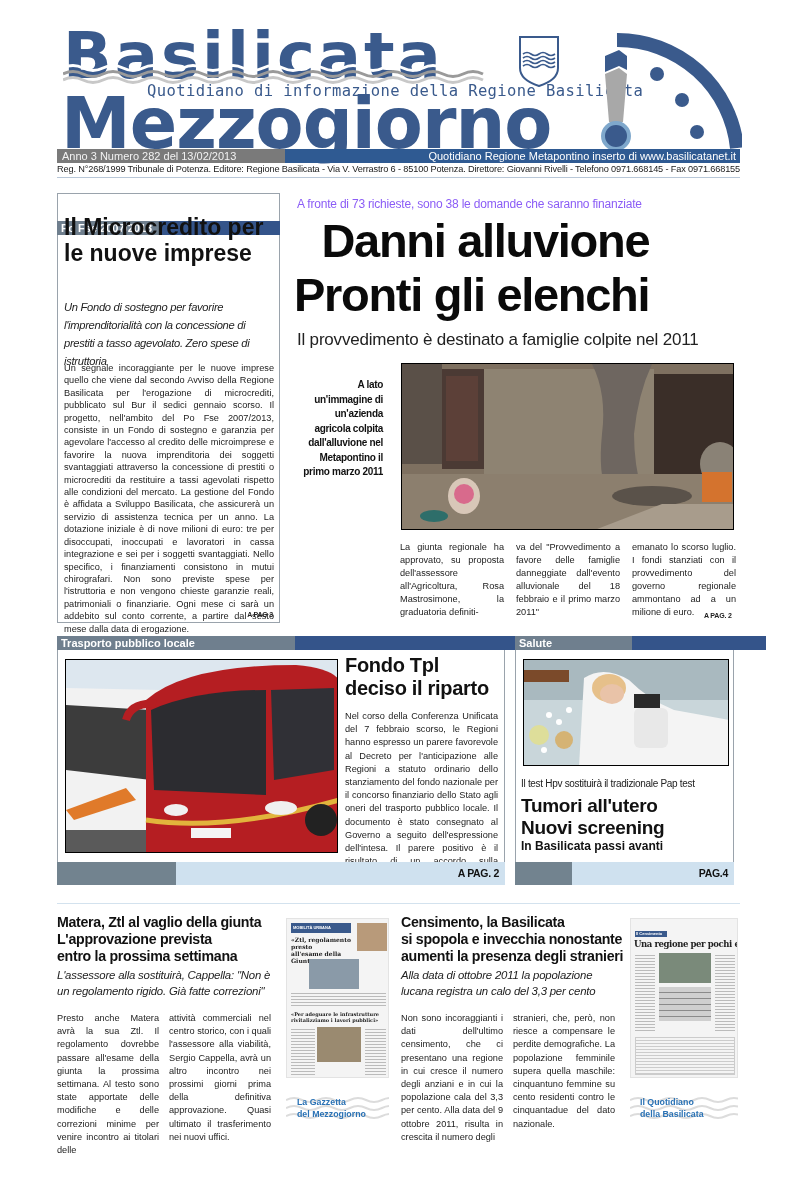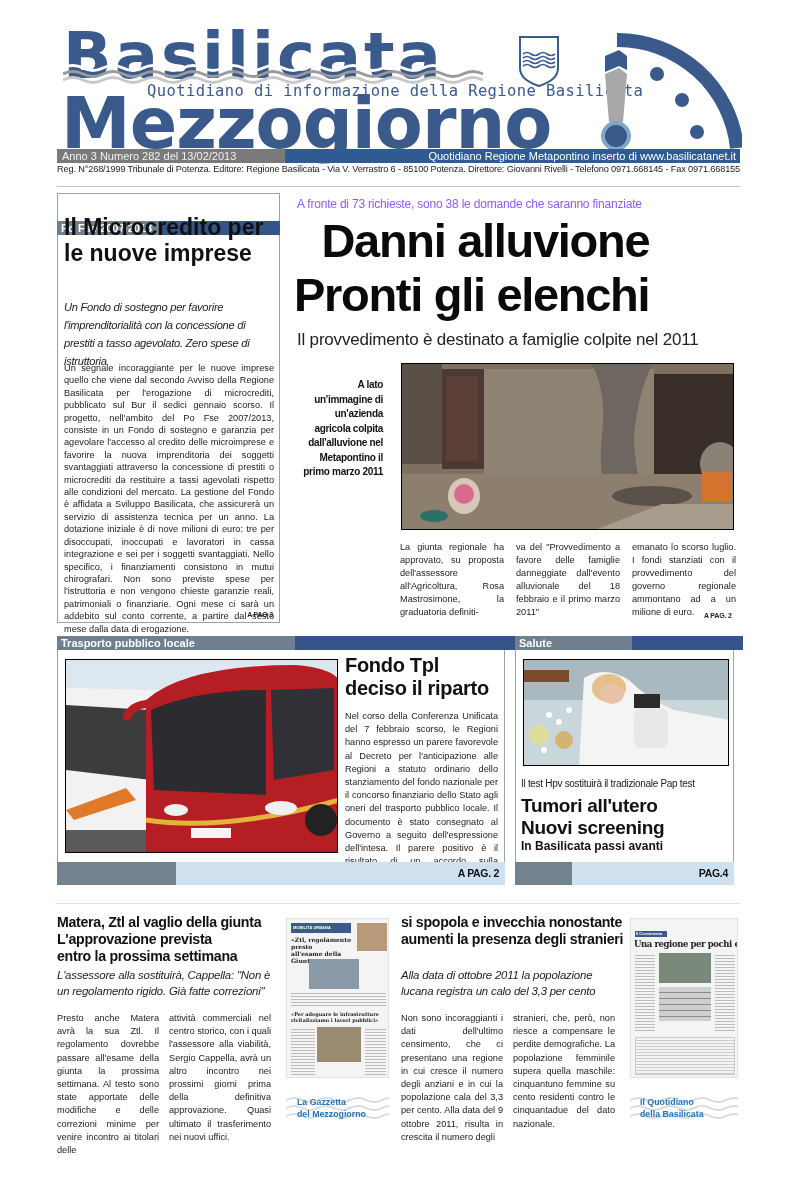--- a/index.html
+++ b/index.html
@@ -11,21 +11,21 @@
   .mast-line1 { position: absolute; left: 6px; top: -6px; font-family: "DejaVu Sans", sans-serif; font-weight: bold; font-size: 64px; letter-spacing: 3px; color: #3a5a8c; line-height: 1; }
   .mast-waves { position: absolute; left: 6px; top: 32px; width: 430px; height: 26px; }
   .mast-sub { position: absolute; left: 90px; top: 52px; font-family: "DejaVu Sans Mono", monospace; font-size: 15.5px; letter-spacing: 0.4px; color: #3a5a8c; white-space: nowrap; }
   .mast-line2 { position: absolute; left: 4px; top: 58px; font-family: "DejaVu Sans", sans-serif; font-weight: bold; font-size: 70px; letter-spacing: -1px; color: #3a5a8c; line-height: 1; transform: scaleY(1.02); transform-origin: top left; }
   .mast-crest { position: absolute; left: 460px; top: 4px; width: 44px; height: 54px; }
   .mast-clock { position: absolute; left: 540px; top: 0px; width: 145px; height: 120px; }
 
   .info-bar { position: absolute; left: 57px; top: 149px; width: 683px; height: 14px; display: flex; font-size: 11px; line-height: 14px; }
   .info-left { width: 228px; background: #7a7a7a; color: #f2f2f2; padding-left: 5px; }
   .info-right { flex: 1; background: #2f5a92; color: #ffffff; text-align: right; padding-right: 4px; }
-  .reg-line { position: absolute; left: 57px; top: 164px; width: 683px; font-size: 9.2px; color: #222; white-space: nowrap; letter-spacing: -0.15px; border-bottom: 1px solid #b8c7d8; padding-bottom: 12px; text-align: center; }
+  .reg-line { position: absolute; left: 57px; top: 164px; width: 683px; font-size: 9.2px; color: #222; white-space: nowrap; letter-spacing: -0.15px; border-bottom: 1px solid #b8c7d8; padding-bottom: 3px; text-align: center; }
 
   
   .box { position: absolute; border: 1px solid #9aa3ac; background: #fff; }
   .tag-bar { position: absolute; left: -1px; top: -1px; height: 14px; display: flex; }
   .tag-label { background: #6f7f8e; color: #fff; font-weight: bold; font-size: 11px; line-height: 14px; padding-left: 4px; }
   .tag-fill { background: #34548a; flex: 1; }
 
   
   #box-micro { left: 57px; top: 193px; width: 223px; height: 430px; }
   #box-micro .tag-bar { width: 223px; margin-top: 28px; }
@@ -53,21 +53,21 @@
   .tpl-title { position: absolute; left: 287px; top: 17px; font-weight: bold; font-size: 20px; line-height: 23px; color: #111; letter-spacing: -0.3px; }
   .tpl-body { position: absolute; left: 287px; top: 73px; width: 153px; font-size: 9.2px; line-height: 13.2px; text-align: justify; color: #222; }
   .foot-bar { position: absolute; left: -1px; bottom: -1px; height: 23px; display: flex; }
   .foot-dark { background: #72838f; }
   .foot-light { background: #cfe1ef; flex: 1; text-align: right; font-weight: bold; font-size: 10.5px; line-height: 23px; padding-right: 6px; color: #111; letter-spacing: -0.3px; }
   #box-tpl .foot-bar { width: 448px; }
   #box-tpl .foot-dark { width: 119px; }
 
   
   #box-salute { left: 515px; top: 636px; width: 219px; height: 249px; }
-  #box-salute .tag-bar { width: 228px; }
+  #box-salute .tag-bar { width: 251px; }
   #box-salute .tag-label { width: 117px; }
   #photo-lab { left: 7px; top: 22px; width: 206px; height: 107px; }
   .sal-kicker { position: absolute; left: 5px; top: 141px; font-size: 10px; color: #222; white-space: nowrap; letter-spacing: -0.3px; }
   .sal-title { position: absolute; left: 5px; top: 158px; font-weight: bold; font-size: 19px; line-height: 22px; color: #111; white-space: nowrap; letter-spacing: -0.3px; }
   .sal-sub { position: absolute; left: 5px; top: 202px; font-weight: bold; font-size: 12px; color: #111; white-space: nowrap; }
   #box-salute .foot-bar { width: 219px; }
   #box-salute .foot-dark { width: 57px; }
 
   .divider { position: absolute; left: 57px; top: 903px; width: 683px; height: 1px; background: #d3e2ee; }
 
@@ -269,20 +269,21 @@
   <path d="M0 8 Q 8 4 16 8 T 32 8 T 48 8 T 64 8 T 80 8 T 96 8 T 112 8" fill="none" stroke="#dcdcdc" stroke-width="2"></path>
   <path d="M0 16 Q 8 12 16 16 T 32 16 T 48 16 T 64 16 T 80 16 T 96 16 T 112 16" fill="none" stroke="#dcdcdc" stroke-width="2"></path>
   <path d="M0 24 Q 8 20 16 24 T 32 24 T 48 24 T 64 24 T 80 24 T 96 24 T 112 24" fill="none" stroke="#dcdcdc" stroke-width="2"></path>
 </svg>
 <div class="source-label" style="left:297px; top:1097px;">
   <div>La Gazzetta</div>
   <div>del Mezzogiorno</div>
 </div>
 
 <div class="b-title" style="left:401px; top:914px;">
+  <div>Censimento, la Basilicata</div>
   <div>si spopola e invecchia nonostante</div>
   <div>aumenti la presenza degli stranieri</div>
 </div>
 <div class="b-sub" style="left:401px; top:967px;">
   <div>Alla data di ottobre 2011 la popolazione</div>
   <div>lucana registra un calo del 3,3 per cento</div>
 </div>
 <div class="b-cols" style="left:401px; top:1012px; width:214px;">
   <div class="b-col">Non sono incoraggianti i dati dell'ultimo censimento, che ci presentano una regione in cui cresce il numero degli anziani e in cui la popolazione cala del 3,3 per cento. Alla data del 9 ottobre 2011, risulta in crescita il numero degli</div>
   <div class="b-col">stranieri, che, però, non riesce a compensare le perdite demografiche. La popolazione femminile supera quella maschile: cinquantuno femmine su cento residenti contro le cinquantadue del dato nazionale.</div>

